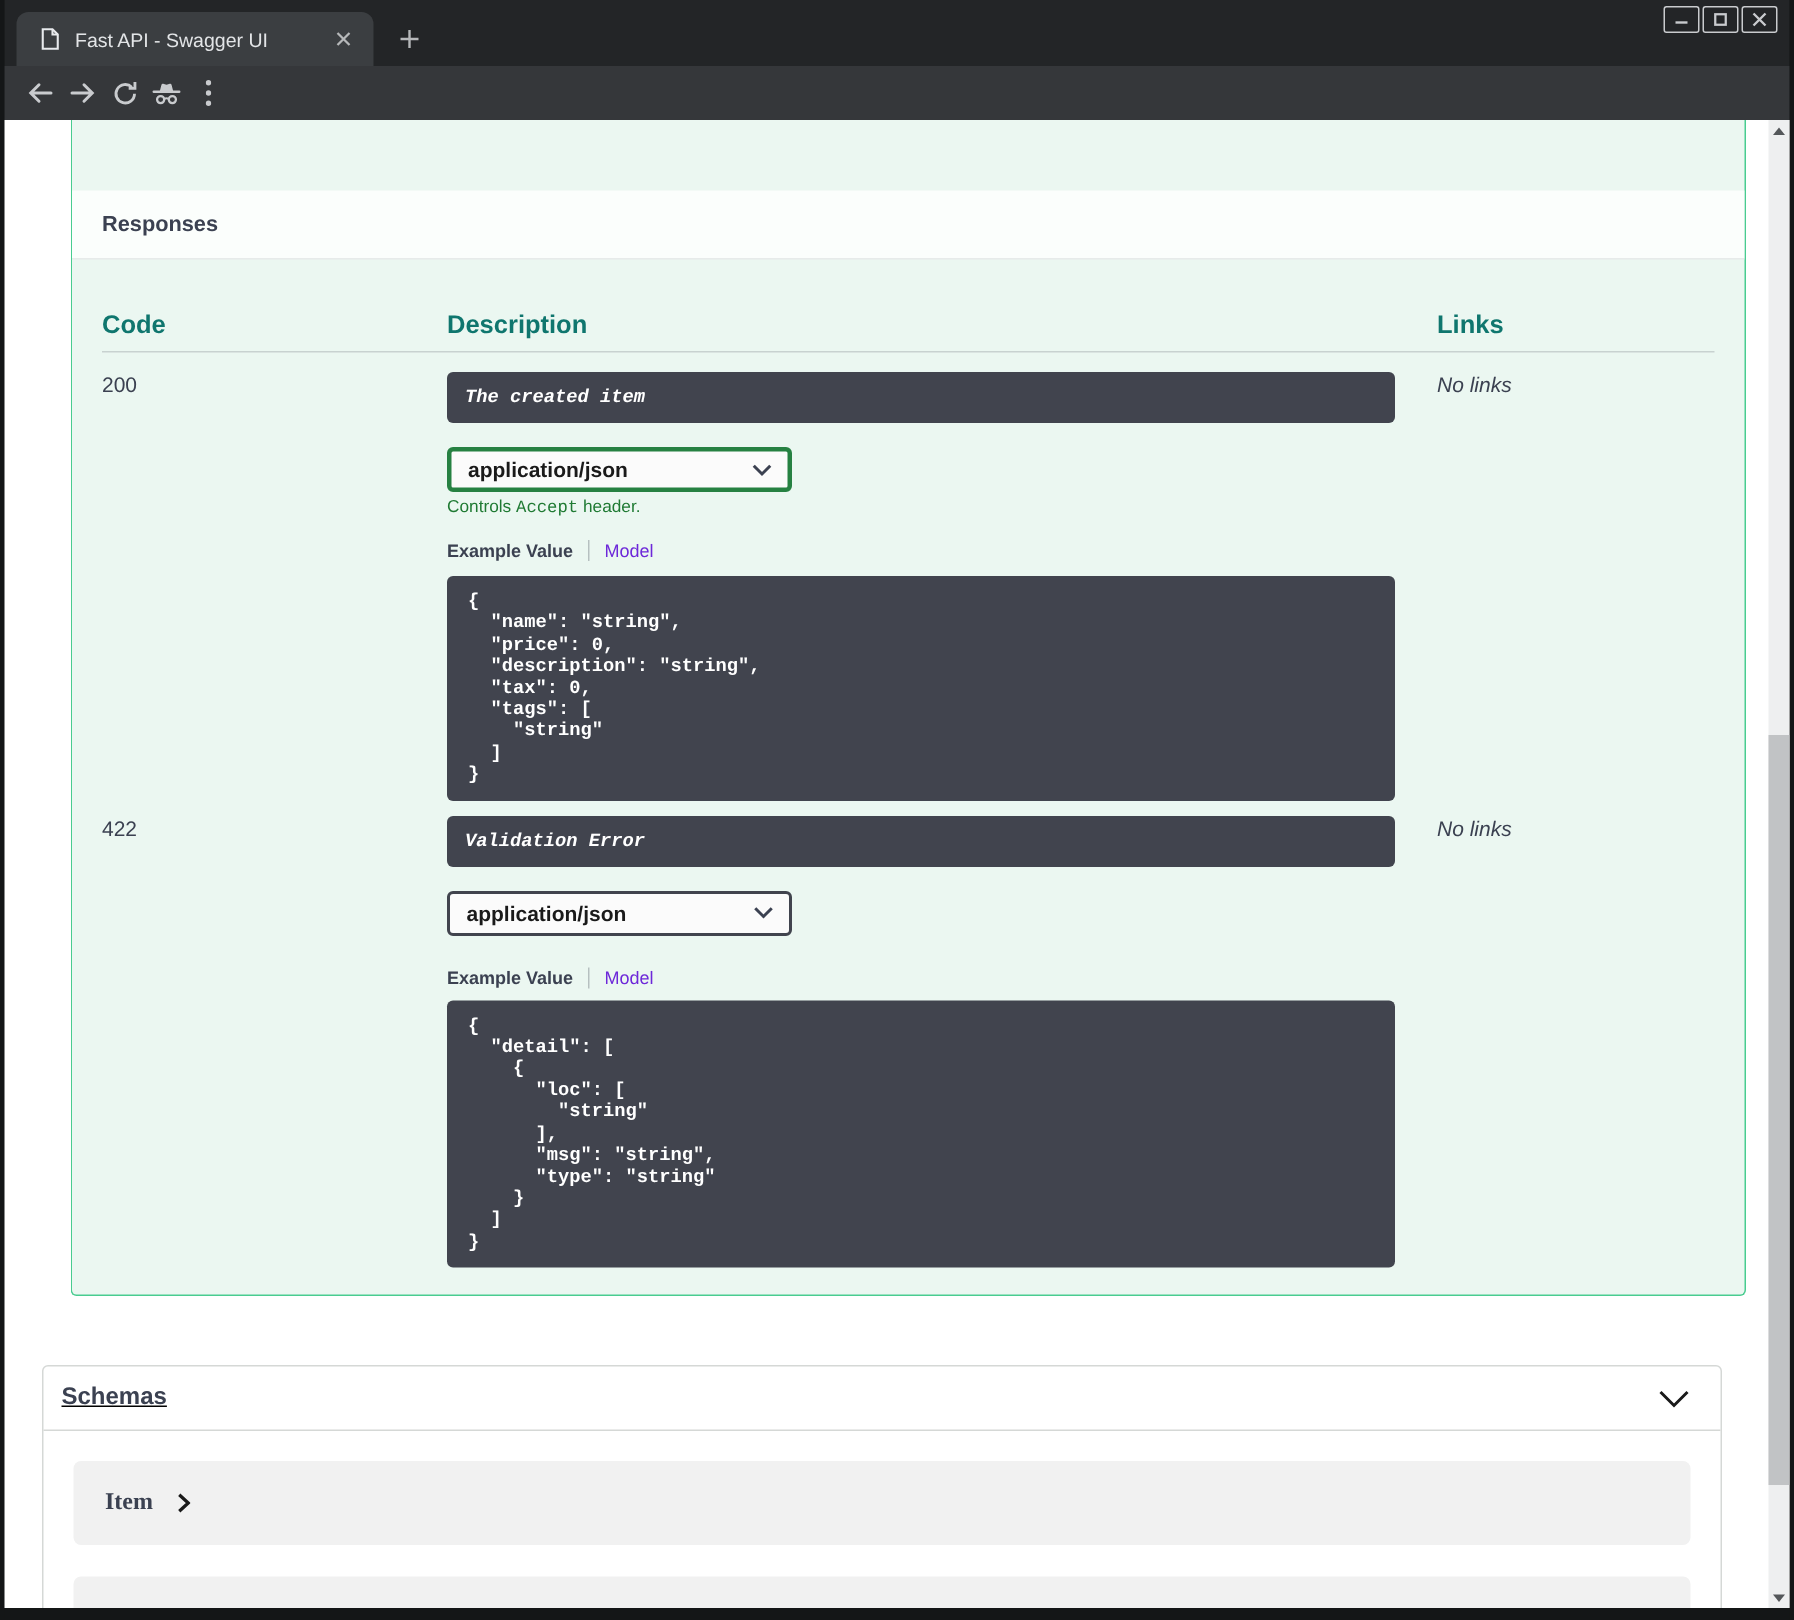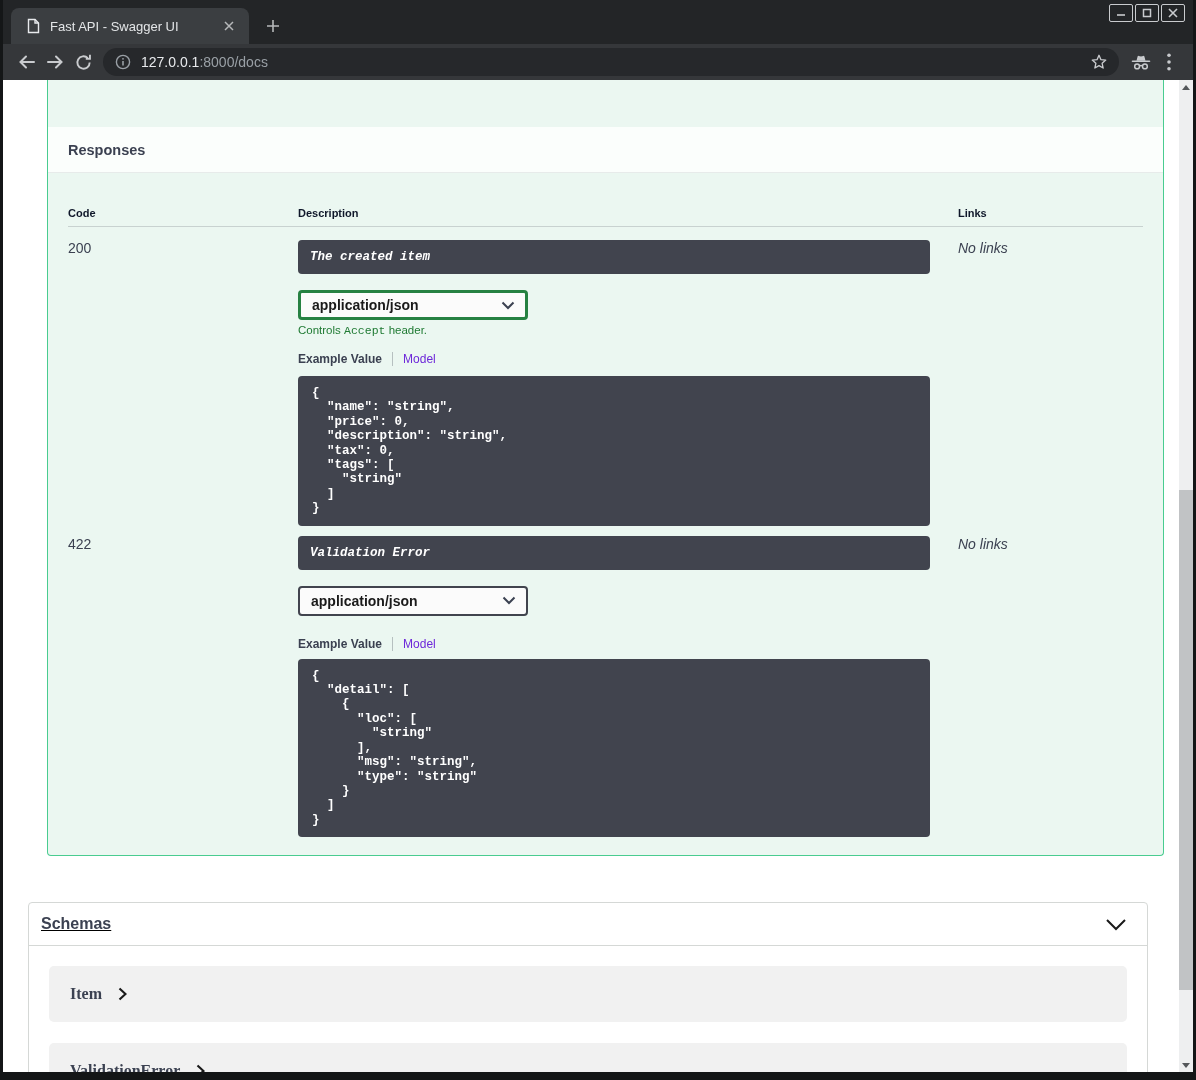--- a/index.html
+++ b/index.html
@@ -36,21 +36,21 @@
   .opblock { margin-left:44px; width:1117px; background:#ebf7f1;
              border-left:1px solid #49cc90; border-right:1px solid #49cc90; border-bottom:1px solid #49cc90;
              border-radius:0 0 4px 4px; }
   .opblock-top-spacer { height:47px; }
   .responses-header { height:46px; background:rgba(255,255,255,.8); border-bottom:1px solid rgba(59,65,81,.10);
                       display:flex; align-items:center; padding-left:20px; }
   .responses-header span { font-size:14.5px; font-weight:bold; color:#3b4151; }
   .responses-body { padding:20px 20px 18px 20px; }
 
   .thead { display:flex; border-bottom:1px solid rgba(59,65,81,.2); padding-top:14px; padding-bottom:7px; }
-  .th { font-size:11px; font-weight:bold; color:#0f172a; }
+  .th { font-size:17px; font-weight:bold; color:#0f766e; }
   .col-code { width:230px; flex:none; }
   .col-desc { width:632px; flex:none; }
   .col-links { flex:1; padding-left:28px; }
 
   .trow { display:flex; align-items:flex-start; }
   .code-val { font-size:14px; color:#3b4151; margin-top:13px; display:block; }
   .nolinks { font-size:14px; font-style:italic; color:#3b4151; margin-top:13px; display:block; }
 
   .desc-box { margin-top:13px; height:34px; background:#41444e; border-radius:4px; display:flex; align-items:center; padding-left:12px; }
   .desc-box span { color:#ffffff; font-family:Liberation Mono, monospace; font-weight:bold; font-style:italic; font-size:12.5px; }
@@ -147,33 +147,20 @@
       <svg width="20" height="20" viewBox="0 0 20 20">
           <path d="M3 10 H16 M11 4.5 L16.5 10 L11 15.5" fill="none" stroke="#c9cbce" stroke-width="2" stroke-linecap="round"></path>
         </svg>
     </div>
     <div class="tool-icon">
       <svg width="19" height="19" viewBox="0 0 20 20">
         <path d="M16.5 10 a6.5 6.5 0 1 1 -1.9-4.6" fill="none" stroke="#c9cbce" stroke-width="2"></path>
         <path d="M16.8 1.8 v4.4 h-4.4" fill="none" stroke="#c9cbce" stroke-width="2"></path>
       </svg>
     </div>
-    <div class="urlbar">
-      <svg width="16" height="16" viewBox="0 0 16 16">
-        <circle cx="8" cy="8" r="6.6" fill="none" stroke="#9aa0a6" stroke-width="1.4"></circle>
-        <path d="M8 7 V11.4" stroke="#9aa0a6" stroke-width="1.6"></path>
-          <circle cx="8" cy="4.8" r="0.9" fill="#9aa0a6"></circle>
-      </svg>
-      <span class="url-text"><span class="url-host">127.0.0.1</span><span class="url-rest">:8000/docs</span></span>
-      <div class="tool-icon">
-        <svg width="18" height="18" viewBox="0 0 20 20">
-            <path d="M10 2.5 l2.2 4.9 5.3.5-4 3.6 1.1 5.2-4.6-2.7-4.6 2.7 1.1-5.2-4-3.6 5.3-.5z" fill="none" stroke="#c9cbce" stroke-width="1.5" stroke-linejoin="round"></path>
-          </svg>
-      </div>
-    </div>
     <div class="tool-icon">
       <svg width="22" height="17" viewBox="0 0 22 17">
         <path d="M2.5 7.2 H19.5" stroke="#c9cbce" stroke-width="1.6" stroke-linecap="round"></path>
         <path d="M6.5 6.8 L7.6 2.6 a1 1 0 0 1 1.2-.7 l2.2.6 2.2-.6 a1 1 0 0 1 1.2.7 L15.5 6.8 Z" fill="#c9cbce"></path>
         <circle cx="7.1" cy="12.4" r="2.4" fill="none" stroke="#c9cbce" stroke-width="1.5"></circle>
         <circle cx="14.9" cy="12.4" r="2.4" fill="none" stroke="#c9cbce" stroke-width="1.5"></circle>
         <path d="M9.5 12 q1.5 -1 3 0" fill="none" stroke="#c9cbce" stroke-width="1.3"></path>
       </svg>
     </div>
     <div class="tool-icon">

